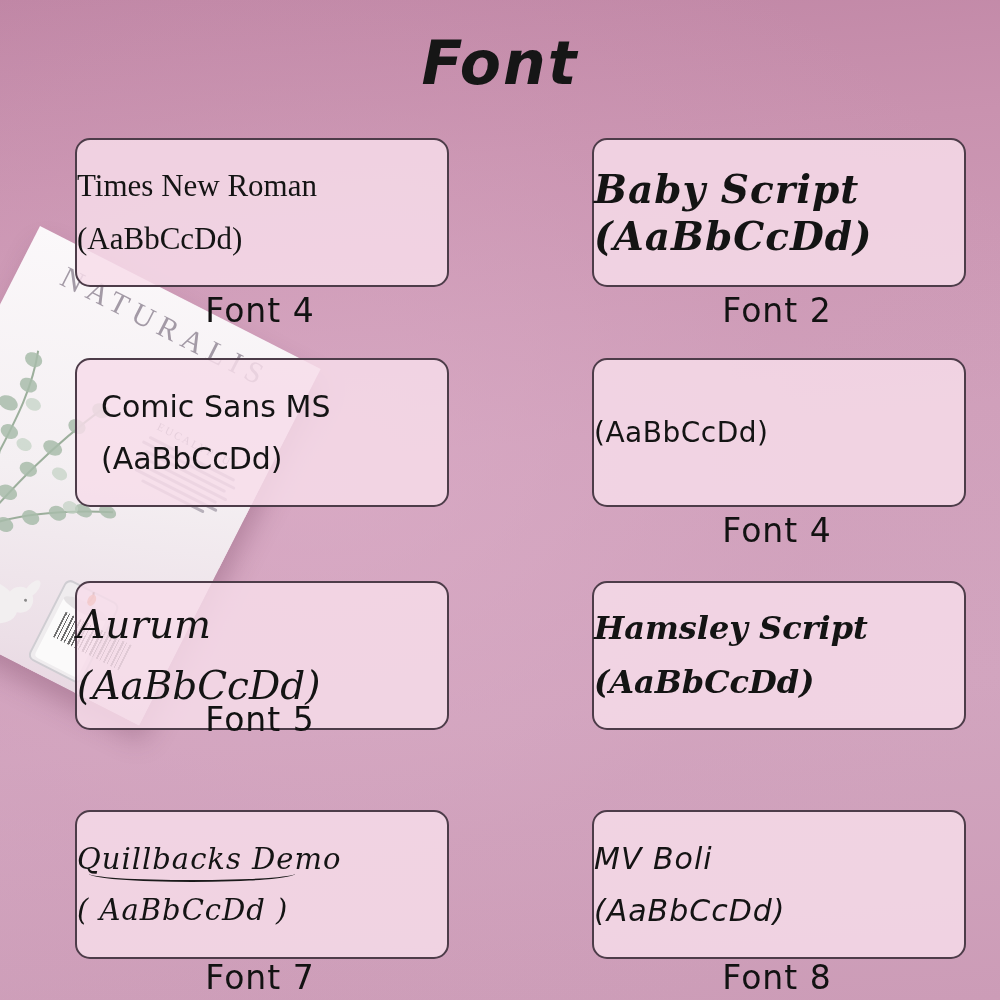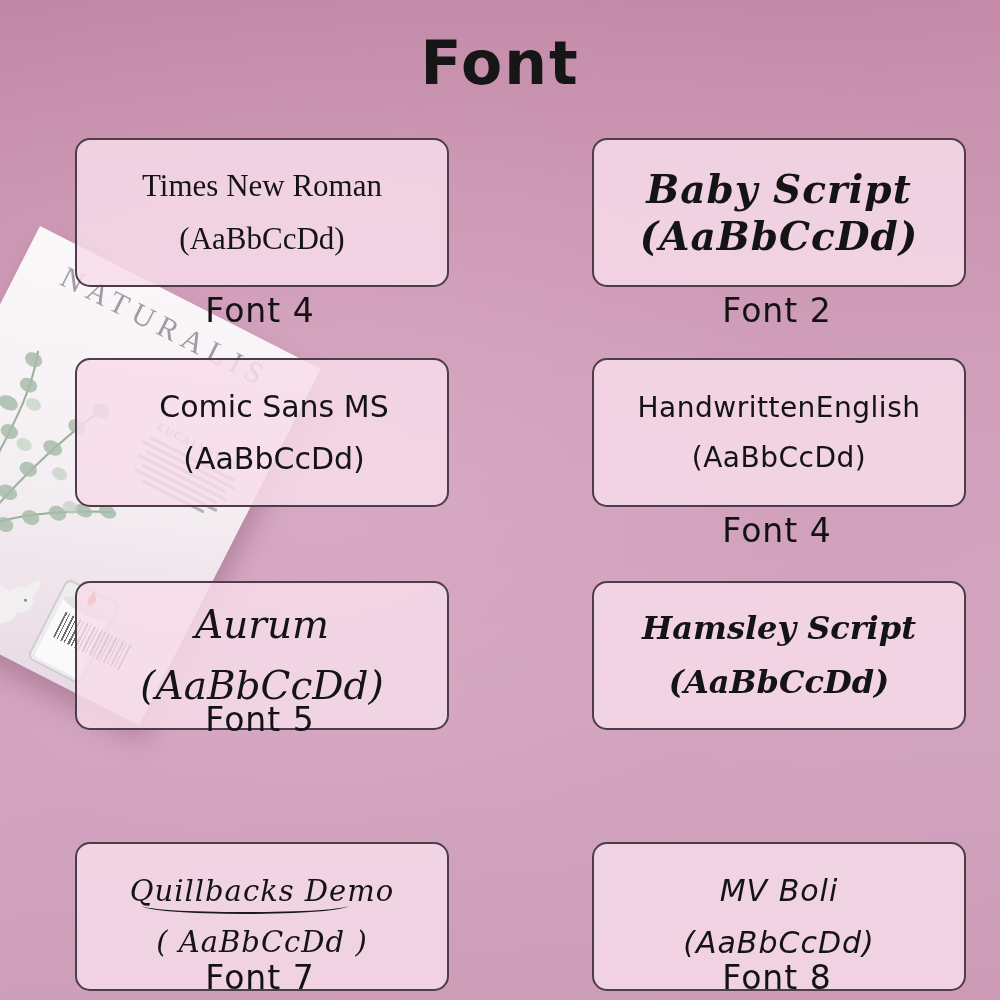--- a/index.html
+++ b/index.html
@@ -39,33 +39,33 @@
   .mag-art{ position:absolute; left:0; top:52px; }
   .barcode{
     position:absolute; left:198px; top:332px; width:74px; height:28px;
     background:repeating-linear-gradient(90deg,#4a4a4a 0 2px,transparent 2px 4px,#4a4a4a 4px 5px,transparent 5px 8px);
     opacity:.8;
   }
 
   
   .page-title{
     position:absolute; top:28px; left:0; width:100%; text-align:center;
-    font-size:60px; font-weight:600; letter-spacing:2px; color:#161616; z-index:3;
+    font-size:60px; font-weight:600; letter-spacing:2px; color:#161616; z-index:3;font-style:italic;
   }
 
   
   .card{
     position:absolute; width:370px; height:145px; z-index:2;
     background:rgba(247,221,233,.84);
     border:2px solid #4d3c49; border-radius:15px;
-    display:flex; flex-direction:column; align-items:center; justify-content:center;
+    display:flex; flex-direction:column; align-items:flex-start; justify-content:center;
     gap:20px; text-align:center;
   }
   .col-l{left:75px} .col-r{left:592px}
-  .r1{top:138px}.r2{top:358px}.r3{top:581px}.r4{top:842px}
+  .r1{top:138px}.r2{top:358px}.r3{top:581px}.r4{top:810px}
 
   .flabel{
     position:absolute; width:370px; text-align:center; z-index:2;
     font-size:33px; font-weight:500; color:#121212; letter-spacing:1px;
   }
   .lc-l{left:75px}.lc-r{left:592px}
   .lr1{top:291px}.lr2{top:511px}.lr3{top:700px}.lr4{top:958px}
 
   
   .f-times   {font-family:"Liberation Serif", serif; font-size:31px;}
@@ -180,21 +180,20 @@
     <div class="fsample f-baby">(AaBbCcDd)</div>
   </div>
   <div class="flabel lc-r lr1">Font 2</div>
 
   <div class="card c3 col-l r2">
     <div class="fname f-comic">Comic Sans MS</div>
     <div class="fsample f-comic">(AaBbCcDd)</div>
   </div>
 
   <div class="card c4 col-r r2">
-    <div class="fname f-hand">HandwrittenEnglish</div>
     <div class="fsample f-hand">(AaBbCcDd)</div>
   </div>
   <div class="flabel lc-r lr2">Font 4</div>
 
   <div class="card c5 col-l r3">
     <div class="fname f-aurum">Aurum</div>
     <div class="fsample f-aurum">(AaBbCcDd)</div>
   </div>
   <div class="flabel lc-l lr3">Font 5</div>
 

